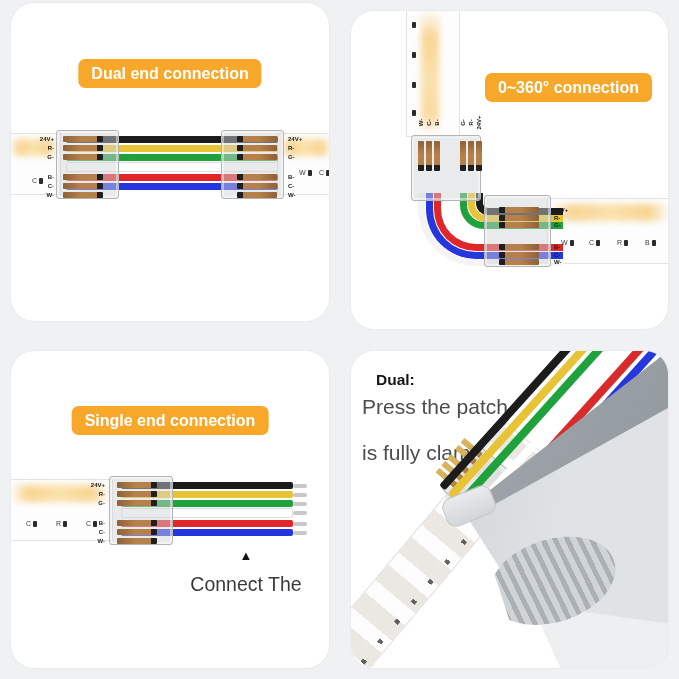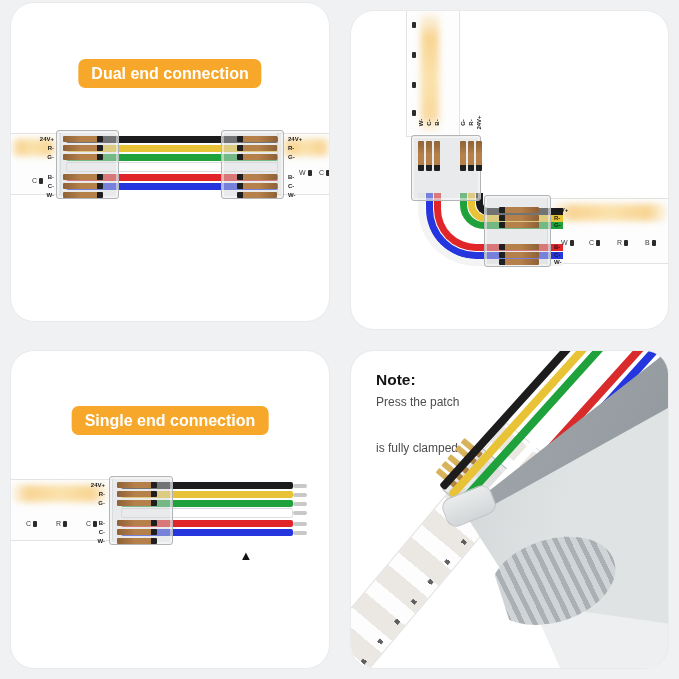--- a/index.html
+++ b/index.html
@@ -55,21 +55,21 @@
   .w-white { background:#ffffff; border:1px solid #dedede; height:10px; }
   .tip { position:absolute; width:14px; height:4px; background:#c8c8c8; border-radius:2px; z-index:2; }
 
   .lwire { position:absolute; z-index:2; border-left:7px solid; border-bottom:7px solid; }
 
   .caption { position:absolute; text-align:center; color:#3a3a3a; }
   .caption .arr { font-size:13px; line-height:14px; color:#111; display:block; }
   .caption .ln { font-size:19.5px; line-height:26px; display:block; }
 
   .note-title { position:absolute; left:25px; top:20px; font-size:15.5px; font-weight:700; color:#141414; }
-  .note-line  { position:absolute; left:25px; font-size:12px; color:#4d4d4d; }
+  .note-line  { position:absolute; left:11px; font-size:21px; color:#4d4d4d; }
 
   
   .ill { position:absolute; inset:0; z-index:1; }
   .strip-diag { position:absolute; left:-95px; top:188px; width:330px; height:54px;
                 transform:rotate(-50deg); background:#fdfdfd; border:1px solid #e0e0e0; z-index:1;
                 background-image:repeating-linear-gradient(90deg, rgba(236,234,229,0) 0 16px,
                   rgba(233,230,224,.9) 16px 36px);
               }
   .strip-diag .dots { position:absolute; left:0; right:0; bottom:6px; height:5px;
                 background:repeating-linear-gradient(90deg,#3c3c3c 0 4px, transparent 4px 26px); opacity:.8; }
@@ -151,20 +151,21 @@
     <div class="pin tipleft" style="left:226px;top:189px"></div>
     <div class="plabel" style="left:277px;top:133px">24V+</div>
     <div class="plabel" style="left:277px;top:142px">R-</div>
     <div class="plabel" style="left:277px;top:151px">G-</div>
     <div class="plabel" style="left:277px;top:171px">B-</div>
     <div class="plabel" style="left:277px;top:180px">C-</div>
     <div class="plabel" style="left:277px;top:189px">W-</div>
   </section>
 
   <section class="card" id="card-angle">
+    <div class="pill" style="right:16px;top:62px">0~360° connection</div>
 
     <div class="strip" style="left:55px;top:-4px;width:54px;height:130px">
       <div class="glow-v"></div>
       <i class="chip" style="position:absolute;left:5px;top:14px"></i>
       <i class="chip" style="position:absolute;left:5px;top:44px"></i>
       <i class="chip" style="position:absolute;left:5px;top:74px"></i>
       <i class="chip" style="position:absolute;left:5px;top:102px"></i>
     </div>
 
     <div class="plabel rot" style="left:59px;top:108px">W-</div>
@@ -265,20 +266,21 @@
     <div class="pin" style="left:106px;top:187px"></div>
     <div class="plabel r" style="left:62px;top:131px">24V+</div>
     <div class="plabel r" style="left:62px;top:140px">R-</div>
     <div class="plabel r" style="left:62px;top:149px">G-</div>
     <div class="plabel r" style="left:62px;top:169px">B-</div>
     <div class="plabel r" style="left:62px;top:178px">C-</div>
     <div class="plabel r" style="left:62px;top:187px">W-</div>
 
     <div class="caption" style="left:135px;top:198px;width:200px">
       <span class="arr">▲</span>
+      <span class="ln" style="margin-top:8px">Connect The</span>
     </div>
   </section>
 
   <section class="card" id="card-note">
     <div class="ill">
 
       <div class="strip-diag">
         <div class="dots"></div>
         <div class="conn-diag">
           <div class="pin v gold" style="left:8px;top:-16px;height:24px"></div>
@@ -300,18 +302,18 @@
         <i style="background:#d9d9d9;margin-top:4px"></i>
       </div>
 
       <div class="thumb-top"></div>
       <div class="thumb-body"></div>
       <div class="thumb-sheen"></div>
       <div class="ridges"></div>
       <div class="nail"></div>
     </div>
 
-    <div class="note-title">Note:</div>
+    <div class="note-title">Dual:</div>
     <div class="note-line" style="top:44px">Press the patch</div>
     <div class="note-line" style="top:90px">is fully clamped.</div>
   </section>
 
 </div>
 
 </body></html>

